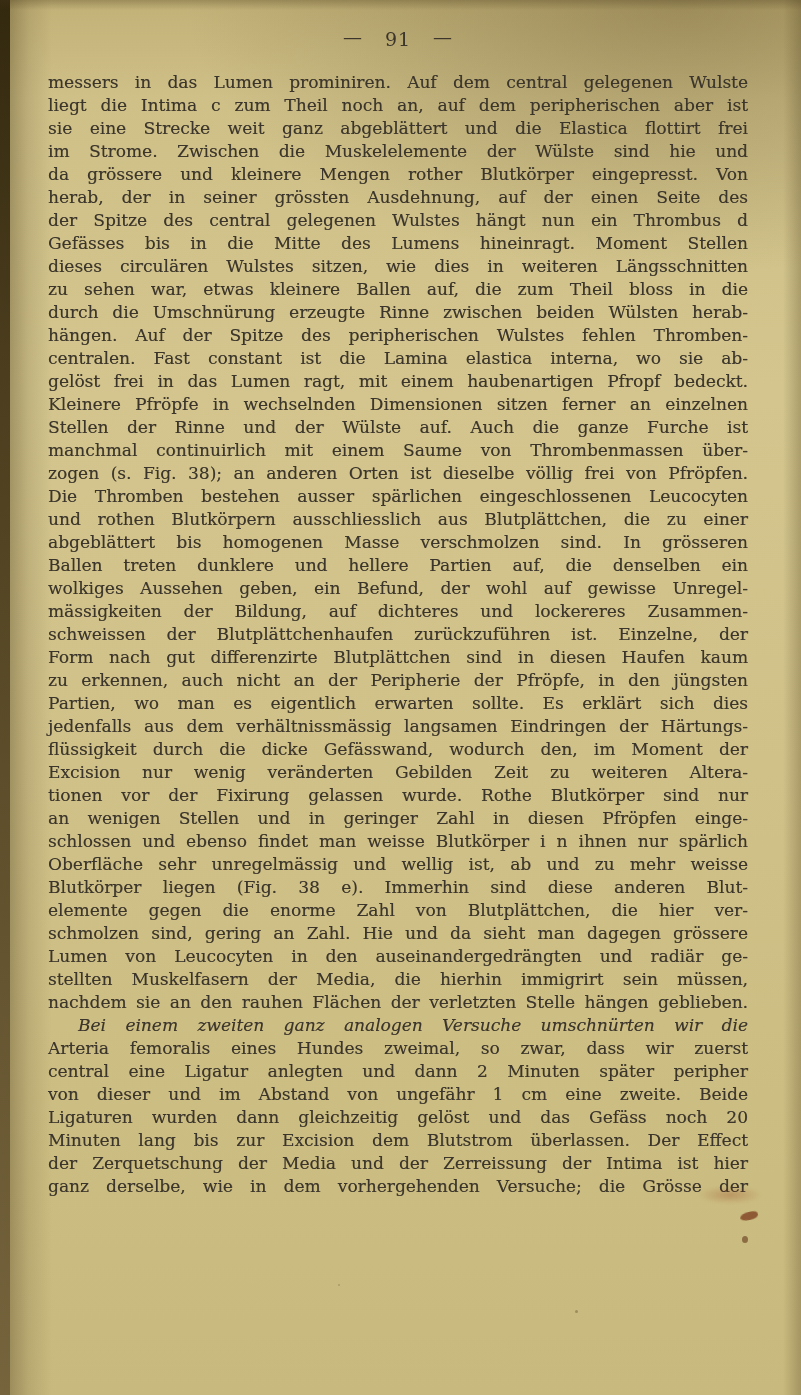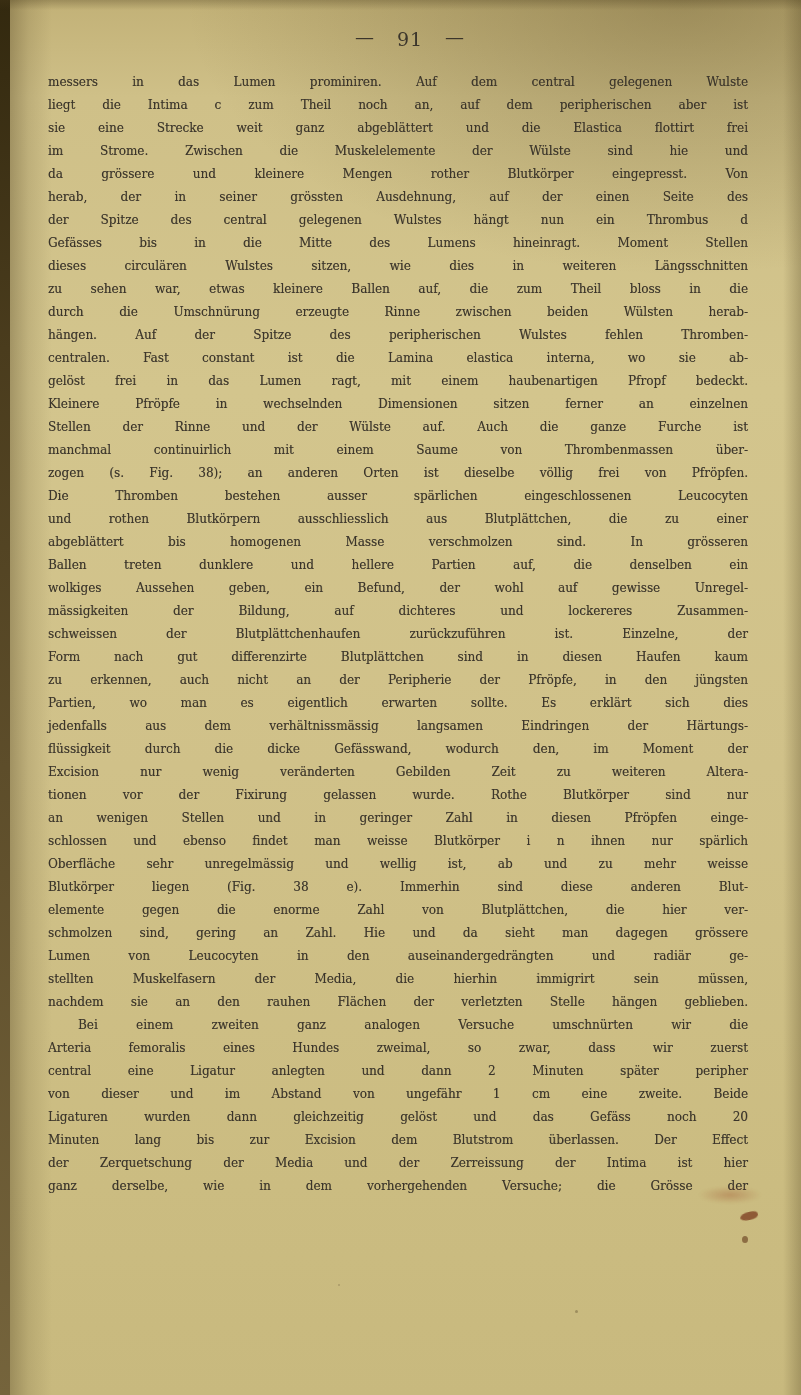--- a/index.html
+++ b/index.html
@@ -33,42 +33,42 @@
   .right-edge {
     position: absolute; right: 0; top: 0; bottom: 0; width: 18px;
     background: linear-gradient(90deg, rgba(80,66,32,0) 0%, rgba(80,66,32,0.30) 100%);
   }
   .top-edge {
     position: absolute; left: 0; right: 0; top: 0; height: 10px;
     background: linear-gradient(180deg, rgba(70,57,26,0.30), rgba(70,57,26,0));
   }
 
   .running-head {
-    position: absolute; left: 60px; width: 700px; top: 26px;
+    position: absolute; left: 48px; width: 700px; top: 26px;
     text-align: center;
     font-size: 19px; line-height: 26px;
     color: #3b352b;
     letter-spacing: 1px;
   }
   .running-head .dash { padding: 0 22px; position: relative; top: -2px; }
 
   .text-block {
     position: absolute; left: 48px; top: 71px; width: 700px;
     color: #3b352b;
-    font-size: 12px;
+    font-size: 17px;
     text-shadow: 0.3px 0.3px 0.4px rgba(59,53,43,0.45);
   }
   .line {
     height: 23px; line-height: 23px;
     white-space: normal;
     text-align: justify;
     text-align-last: justify;
     -moz-text-align-last: justify;
   }
-  .line.indent { padding-left: 30px; }
+  .line.indent { padding-left: 30px; font-style: italic; }
 
   
   .stain-effect {
     position: absolute; left: 698px; top: 1186px; width: 64px; height: 18px;
     background: radial-gradient(ellipse at center, rgba(150,62,28,0.30), rgba(150,62,28,0) 70%);
     filter: blur(1px);
   }
   .stain-hier {
     position: absolute; left: 740px; top: 1212px; width: 18px; height: 8px;
     background: #7a3a1e; border-radius: 60% 40% 50% 50%;

